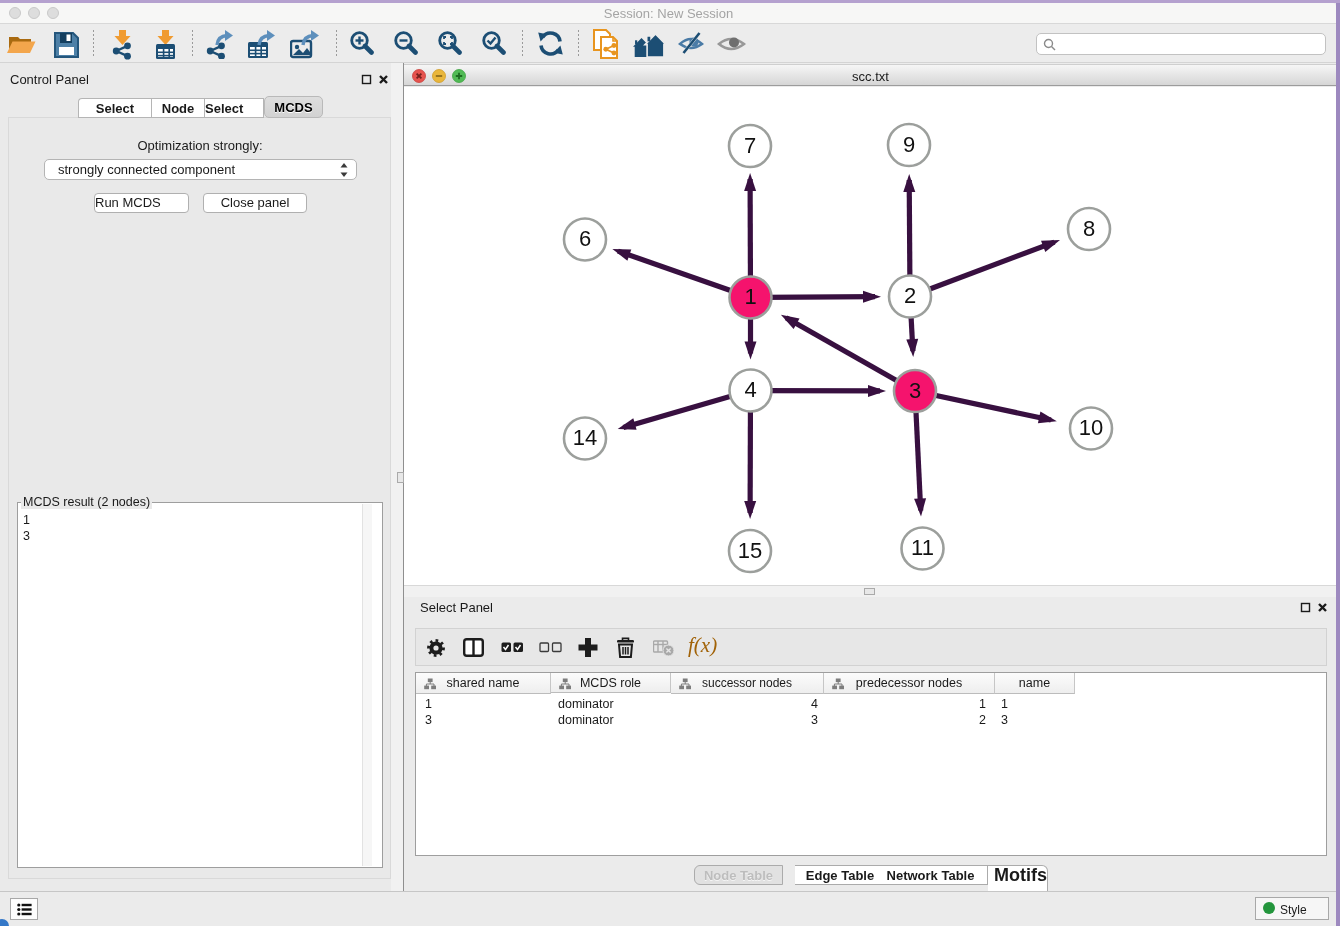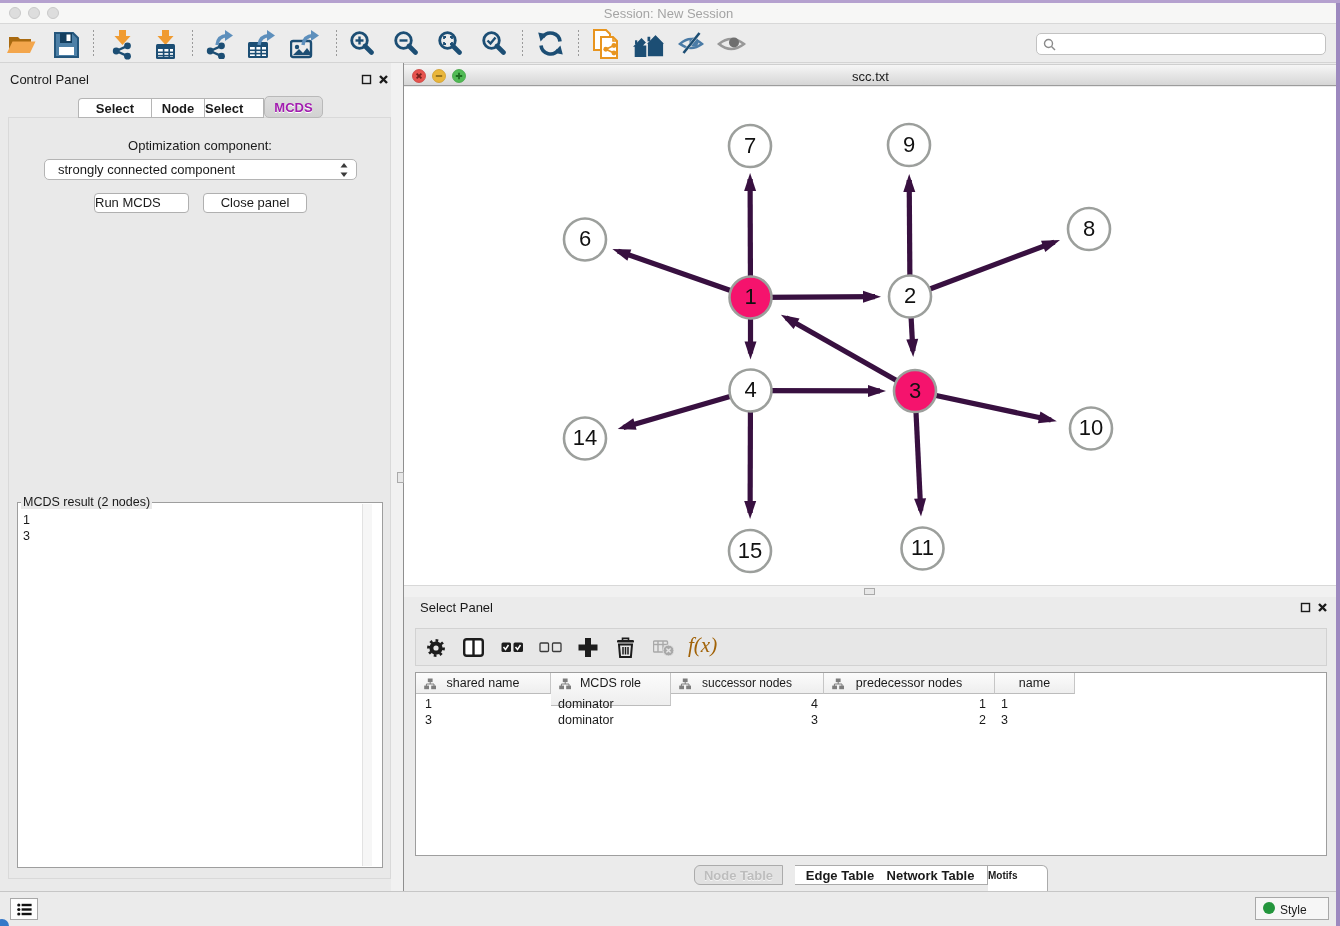--- a/index.html
+++ b/index.html
@@ -146,23 +146,23 @@
 <svg class="abs" style="left:378px;top:74px" width="11" height="11">
     <path d="M2,2 L9,9 M9,2 L2,9" stroke="#1a1a1a" stroke-width="2.4"></path>
   </svg>
 
 <div class="abs" style="left:8px;top:117px;width:383px;height:762px;background:#e9e9e9;border:1px solid #d9d9d9"></div>
 
 <div class="abs" style="left:264px;top:96px;width:59px;height:22px;background:linear-gradient(#dedede,#d2d2d2);border:1px solid #b9b9b9;border-radius:5px"></div>
 <div class="abs" style="left:78px;top:98px;width:73px;height:20px;background:#fff;border:1px solid #b5b5b5;border-right:none;border-radius:4px 0 0 0;text-align:center;font-size:13px;font-weight:700;line-height:19px">Select</div>
 <div class="abs" style="left:151px;top:98px;width:53px;height:20px;background:#fff;border:1px solid #b5b5b5;border-right:none;text-align:center;font-size:13px;font-weight:700;line-height:19px">Node</div>
 <div class="abs" style="left:204px;top:98px;width:60px;height:20px;background:#fff;border:1px solid #b5b5b5;text-align:left;font-size:13px;font-weight:700;line-height:19px">Select</div>
-<div class="abs" style="left:264px;top:98px;width:59px;height:20px;text-align:center;font-size:13px;font-weight:700;line-height:19px;color:#a21caf;text-shadow:0 1px 0 #fff">MCDS</div>
-
-<div class="abs" style="left:0;top:138px;width:400px;text-align:center;font-size:13px">Optimization component:</div>
+<div class="abs" style="left:264px;top:98px;width:59px;height:20px;text-align:center;font-size:13px;font-weight:700;line-height:19px;color:#000000;text-shadow:0 1px 0 #fff">MCDS</div>
+
+<div class="abs" style="left:0;top:138px;width:400px;text-align:center;font-size:13px">Optimization strongly:</div>
 <div class="abs" style="left:44px;top:159px;width:313px;height:21px;background:#fff;border:1px solid #b4b4b4;border-radius:5px;font-size:13px;line-height:19px;padding-left:13px">strongly connected component</div>
 <svg class="abs" style="left:339px;top:162px" width="10" height="16">
     <path d="M1.5,5.5 L5,1 L8.5,5.5 Z" fill="#3a3a3a"></path>
     <path d="M1.5,10.5 L5,15 L8.5,10.5 Z" fill="#3a3a3a"></path>
   </svg>
 <div class="abs" style="left:94px;top:193px;width:95px;height:20px;background:#fff;border:1px solid #b0b0b0;border-radius:4px;font-size:13px;line-height:18px">Run MCDS</div>
 <div class="abs" style="left:203px;top:193px;width:104px;height:20px;background:#fff;border:1px solid #b0b0b0;border-radius:4px;text-align:center;font-size:13px;line-height:18px">Close panel</div>
 
 <div class="abs" style="left:17px;top:502px;width:366px;height:366px;border:1px solid #9e9e9e"></div>
 <div class="abs" style="left:18px;top:503px;width:364px;height:364px;background:#fff"></div>
@@ -297,21 +297,21 @@
   </svg>
 <div class="abs" style="left:688px;top:633px;font-family:'Liberation Serif',serif;font-style:italic;font-size:21px;color:#a16207">f(x)</div>
 <div class="abs" style="left:415px;top:672px;width:912px;height:184px;background:#fff;border:1px solid #9e9e9e"></div>
 <div class="abs" style="left:416px;top:673px;width:135px;height:21px;background:linear-gradient(#fcfcfc,#eee);border-right:1px solid #c6c6c6;border-bottom:1px solid #bcbcbc;text-align:center;font-size:12.5px;line-height:21px">shared name</div>
 <svg class="abs" style="left:424px;top:678px" width="13" height="12" viewBox="0 0 13 12">
     <rect x="3.8" y="0.5" width="4.8" height="3.6" fill="#7d7d7d"></rect>
     <path d="M6.2,4 v2 M2.4,8 v-2 h7.6 v2" fill="none" stroke="#7d7d7d" stroke-width="1"></path>
     <rect x="0.2" y="7.6" width="4.8" height="3.6" fill="#7d7d7d"></rect>
     <rect x="7.2" y="7.6" width="4.8" height="3.6" fill="#7d7d7d"></rect>
   </svg>
-<div class="abs" style="left:551px;top:673px;width:120px;height:33px;background:linear-gradient(#fcfcfc,#eee);border-right:1px solid #c6c6c6;border-bottom:1px solid #bcbcbc;text-align:center;font-size:12.5px;line-height:21px">MCDS role</div>
+<div class="abs" style="left:551px;top:673px;width:120px;height:20px;background:linear-gradient(#fcfcfc,#eee);border-right:1px solid #c6c6c6;border-bottom:1px solid #bcbcbc;text-align:center;font-size:12.5px;line-height:21px">MCDS role</div>
 <svg class="abs" style="left:559px;top:678px" width="13" height="12" viewBox="0 0 13 12">
     <rect x="3.8" y="0.5" width="4.8" height="3.6" fill="#7d7d7d"></rect>
     <path d="M6.2,4 v2 M2.4,8 v-2 h7.6 v2" fill="none" stroke="#7d7d7d" stroke-width="1"></path>
     <rect x="0.2" y="7.6" width="4.8" height="3.6" fill="#7d7d7d"></rect>
     <rect x="7.2" y="7.6" width="4.8" height="3.6" fill="#7d7d7d"></rect>
   </svg>
 <div class="abs" style="left:671px;top:673px;width:153px;height:21px;background:linear-gradient(#fcfcfc,#eee);border-right:1px solid #c6c6c6;border-bottom:1px solid #bcbcbc;text-align:center;font-size:12px;line-height:21px">successor nodes</div>
 <svg class="abs" style="left:679px;top:678px" width="13" height="12" viewBox="0 0 13 12">
     <rect x="3.8" y="0.5" width="4.8" height="3.6" fill="#7d7d7d"></rect>
     <path d="M6.2,4 v2 M2.4,8 v-2 h7.6 v2" fill="none" stroke="#7d7d7d" stroke-width="1"></path>
@@ -332,21 +332,21 @@
 <div class="abs" style="left:824px;top:697px;width:162px;text-align:right;font-size:12.5px">1</div>
 <div class="abs" style="left:1001px;top:697px;font-size:12.5px">1</div>
 <div class="abs" style="left:425px;top:713px;font-size:12.5px">3</div>
 <div class="abs" style="left:558px;top:713px;font-size:12.5px">dominator</div>
 <div class="abs" style="left:671px;top:713px;width:147px;text-align:right;font-size:12.5px">3</div>
 <div class="abs" style="left:824px;top:713px;width:162px;text-align:right;font-size:12.5px">2</div>
 <div class="abs" style="left:1001px;top:713px;font-size:12.5px">3</div>
 <div class="abs" style="left:694px;top:865px;width:89px;height:20px;background:#e1e1e1;border:1px solid #ababab;border-radius:6px 0 0 6px;text-align:center;font-size:13px;font-weight:700;line-height:19px;color:#bdbdbd;text-shadow:0 1px 0 #f5f5f5">Node Table</div>
 <div class="abs" style="left:795px;top:865px;width:91px;height:20px;background:#fff;border:1px solid #ababab;border-left:none;text-align:center;font-size:13px;font-weight:700;line-height:19px">Edge Table</div>
 <div class="abs" style="left:874px;top:865px;width:114px;height:20px;background:#fff;border:1px solid #ababab;border-left:none;text-align:center;font-size:13px;font-weight:700;line-height:19px">Network Table</div>
-<div class="abs" style="left:988px;top:865px;width:60px;height:32px;background:#fff;border:1px solid #ababab;border-left:none;border-radius:0 6px 6px 0;text-align:left;font-size:10px;font-weight:700;line-height:19px">Motifs</div>
+<div class="abs" style="left:988px;top:865px;width:60px;height:32px;background:#fff;border:1px solid #ababab;border-left:none;border-radius:0 6px 6px 0;text-align:right;font-size:18px;font-weight:700;line-height:19px">Motifs</div>
 <div class="abs" style="left:0;top:891px;width:1340px;height:35px;background:#ebebeb;border-top:1px solid #c6c6c6"></div>
 <div class="abs" style="left:10px;top:898px;width:28px;height:22px;background:#fdfdfd;border:1px solid #a8a8a8"></div>
 <svg class="abs" style="left:17px;top:903px" width="15" height="13" viewBox="0 0 15 13">
     <circle cx="1.8" cy="2" r="1.6" fill="#111"></circle>
     <circle cx="1.8" cy="6.5" r="1.6" fill="#111"></circle>
     <circle cx="1.8" cy="11" r="1.6" fill="#111"></circle>
     <rect x="4.6" y="0.8" width="10" height="2.4" fill="#111"></rect>
     <rect x="4.6" y="5.3" width="10" height="2.4" fill="#111"></rect>
     <rect x="4.6" y="9.8" width="10" height="2.4" fill="#111"></rect>
   </svg>

